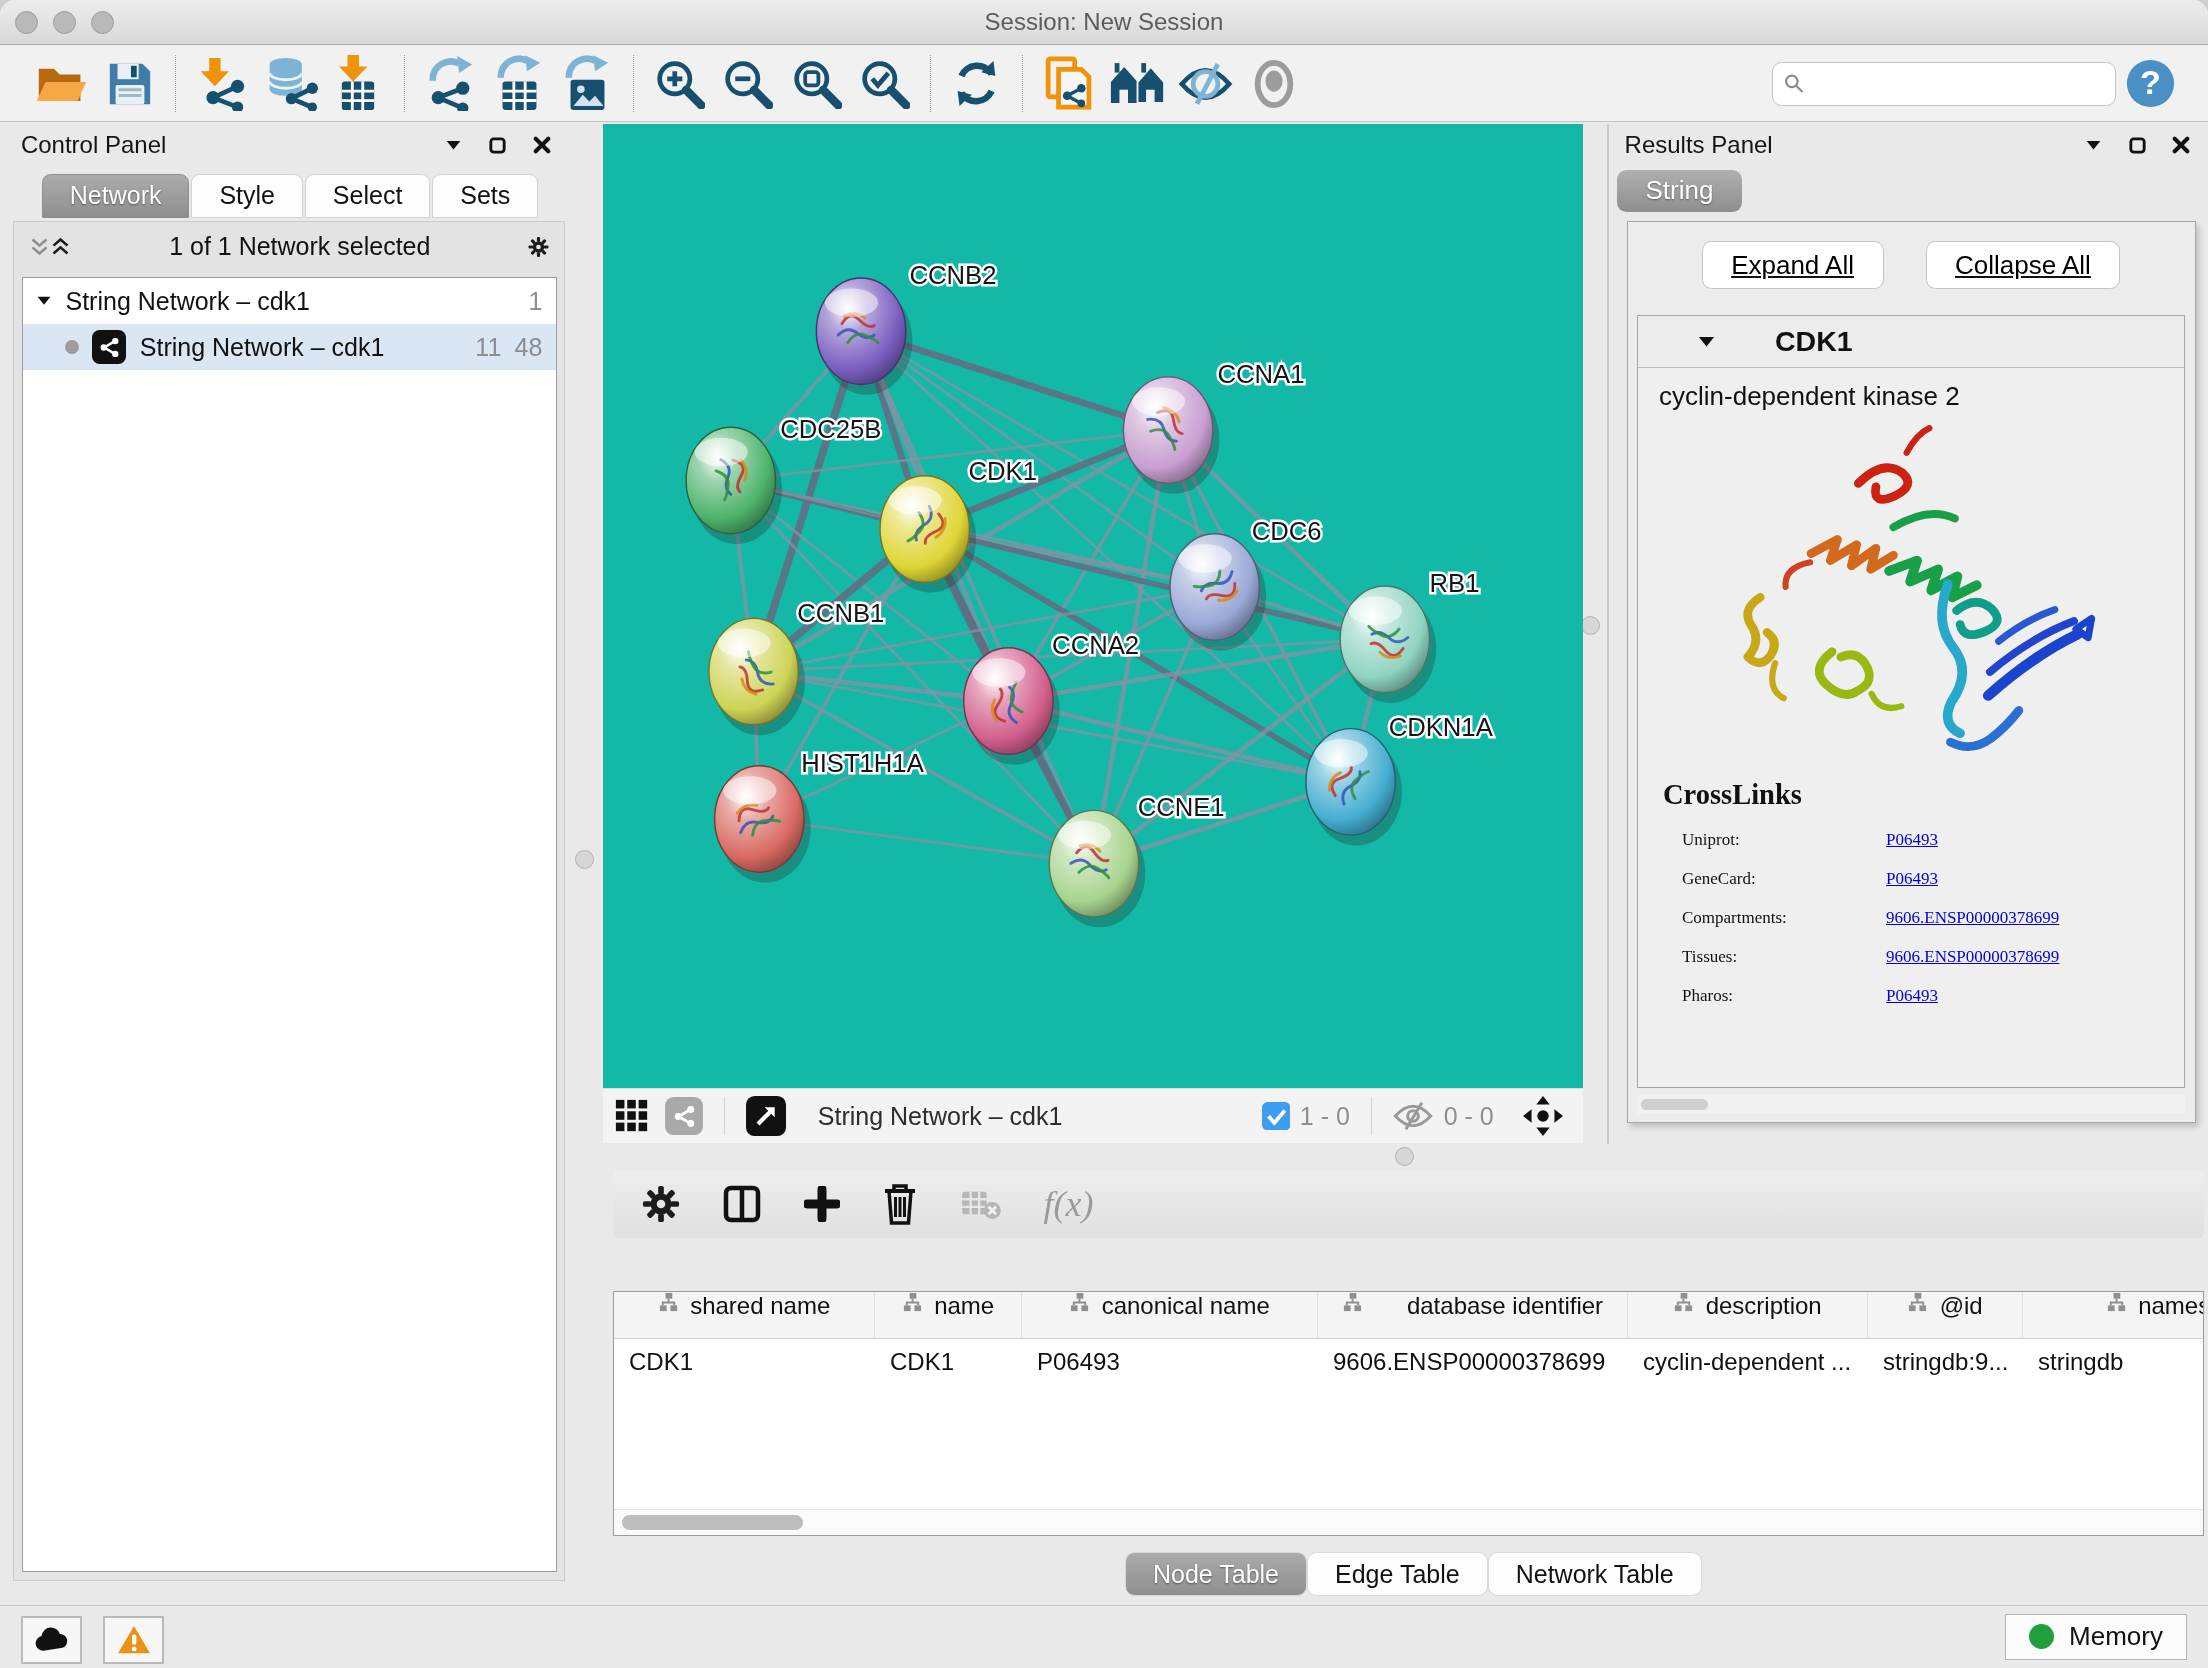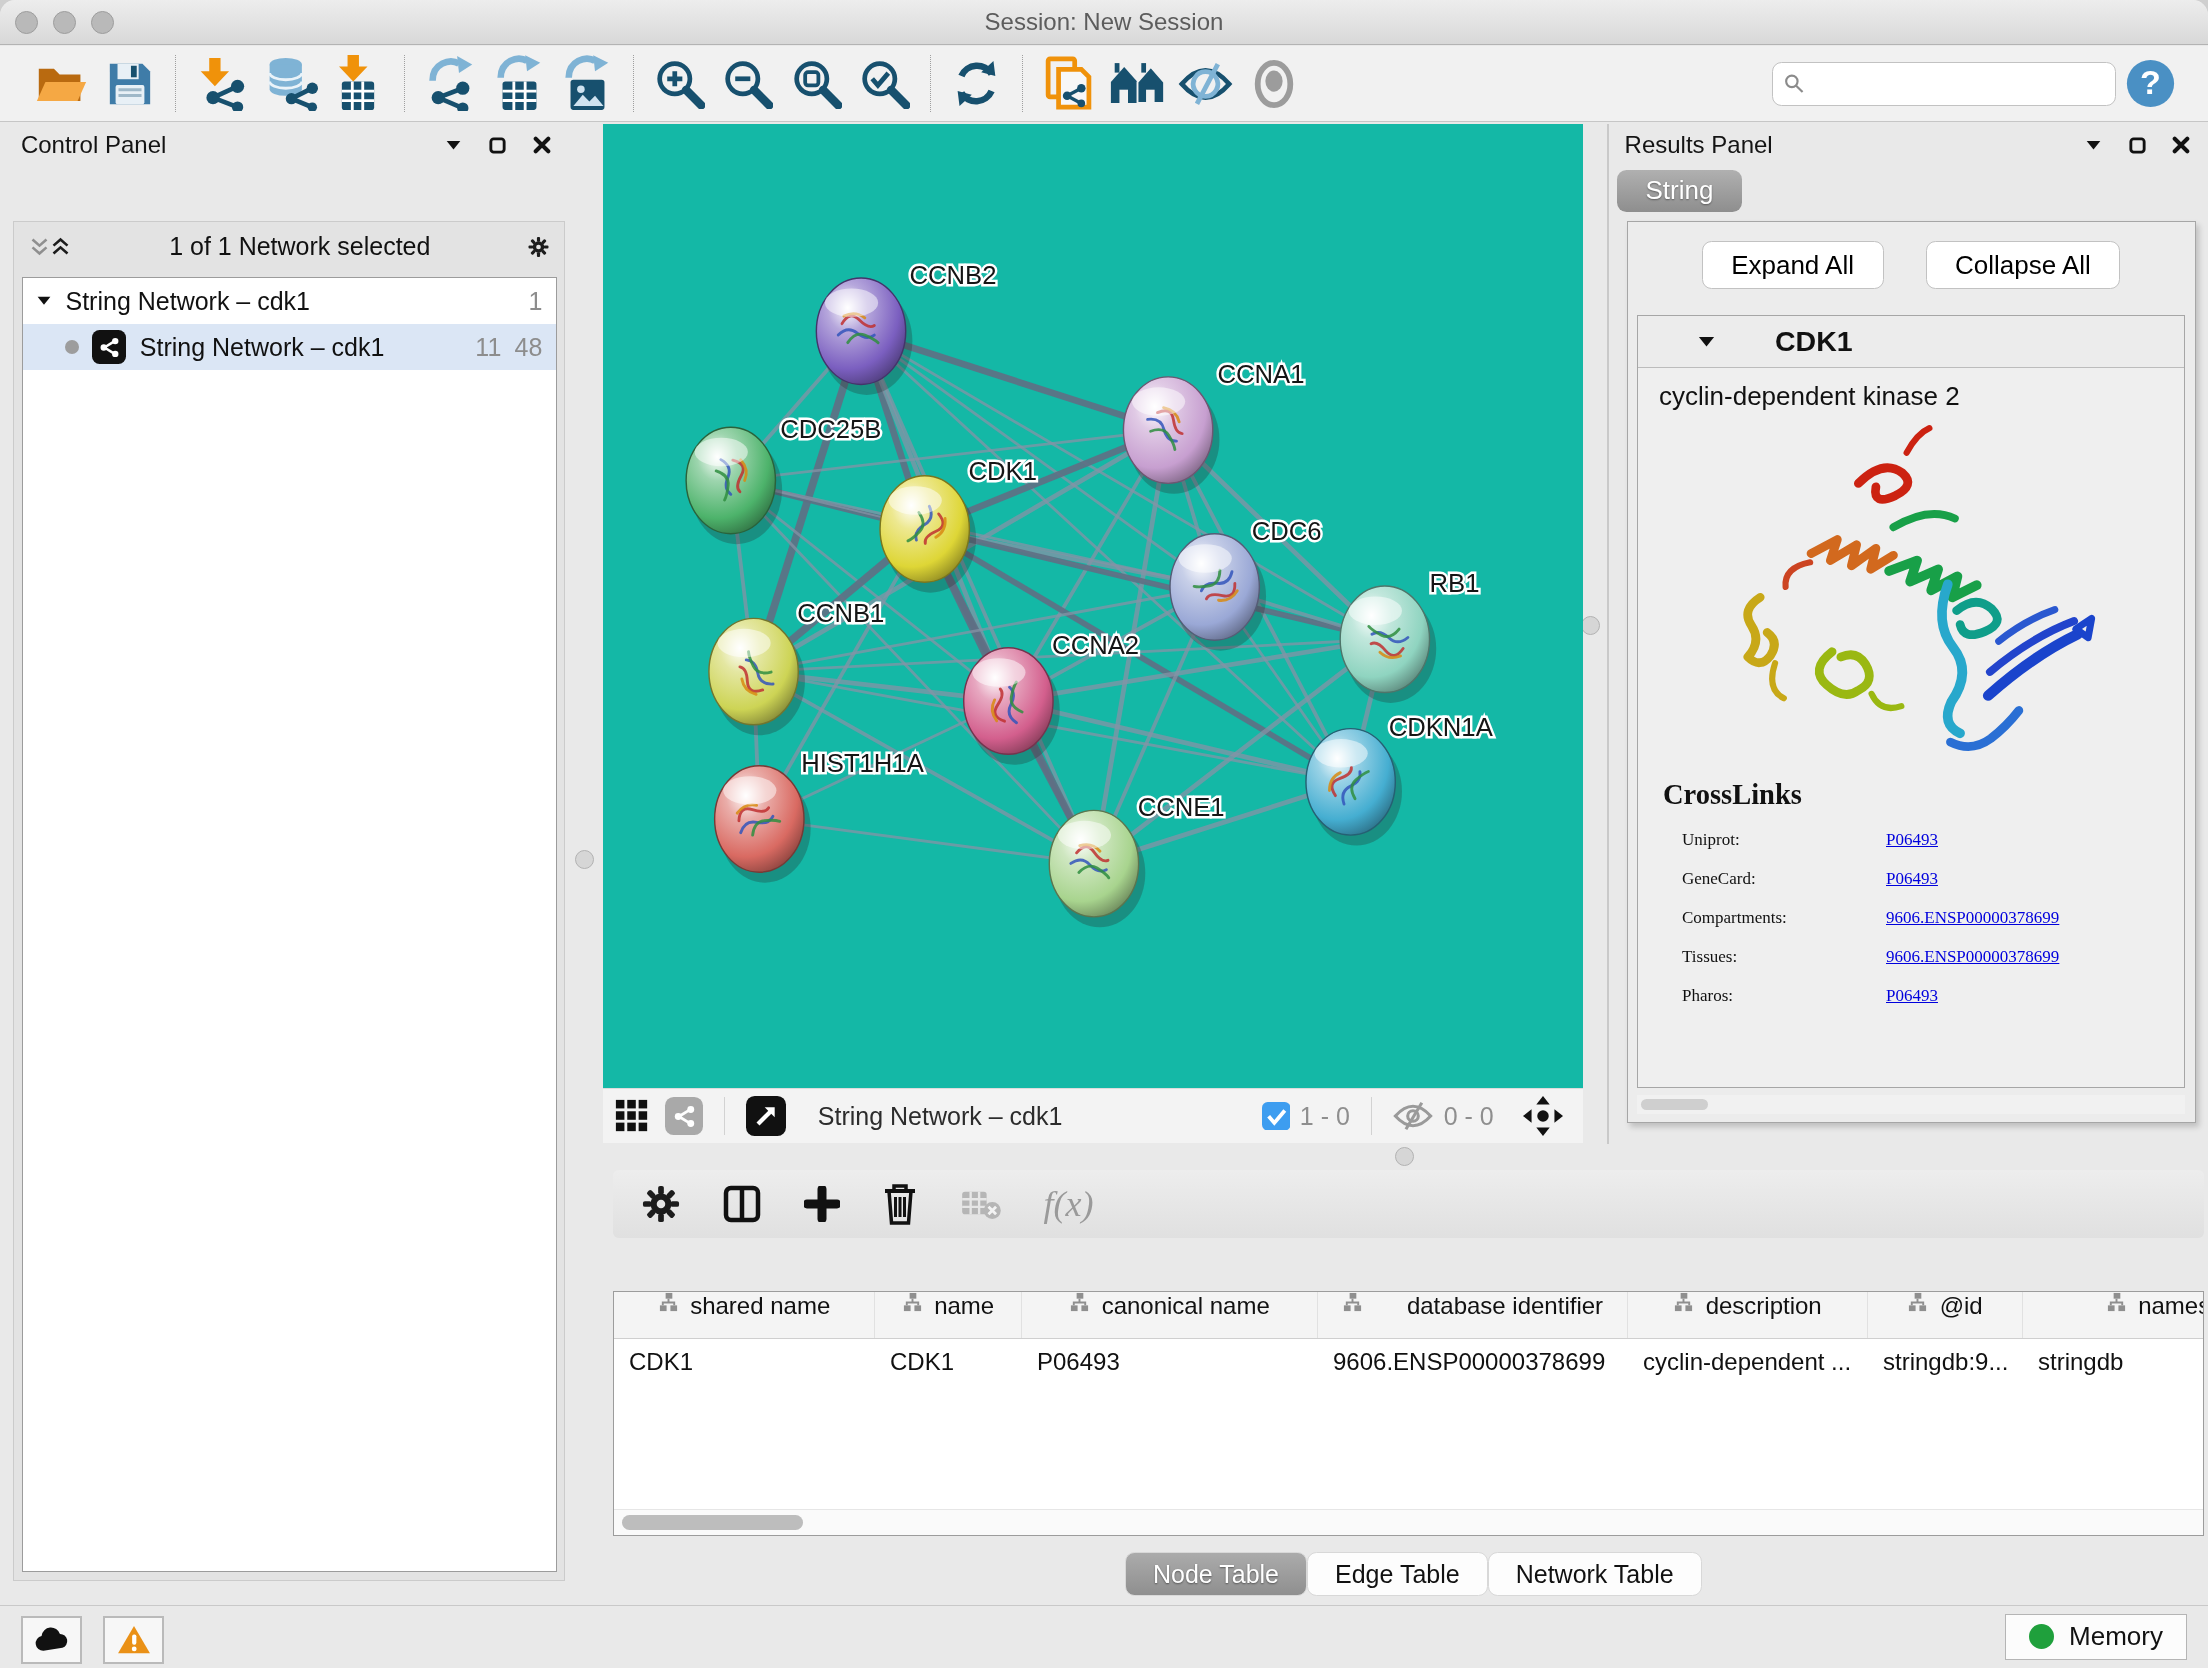--- a/index.html
+++ b/index.html
@@ -47,21 +47,21 @@
   .nt-sep{height:38px;border-left:1.9px solid #d2d2d2;margin:0 5.7px;}
   .nt-counts{display:flex;align-items:center;gap:9.5px;color:#8e8e8e;}
   .black-sq{width:40px;height:40px;border-radius:8.6px;background:#111;display:flex;align-items:center;justify-content:center;}
   .grey-sq{width:38px;height:38px;border-radius:8.6px;background:#a9a9a9;display:flex;align-items:center;justify-content:center;}
   
   .results-panel{position:absolute;left:1617px;top:126px;width:588px;height:1006px;}
   .rp-tabwrap{display:flex;margin-top:5.7px;}
   .rp-tab{height:42px;padding:0 28.5px;display:flex;align-items:center;font-size:26px;color:#fff;
     background:linear-gradient(#b0b0b0,#8e8e8e);border-radius:9.5px;text-shadow:0 1px 1.9px rgba(0,0,0,.4);}
   .rp-outer{position:absolute;left:9.5px;right:9.5px;top:95px;bottom:9.5px;background:#ececec;
-    border:1.9px solid #a6a6a6;box-shadow:2.9px 3.8px 5.7px rgba(0,0,0,.18);}
+    border:1.9px solid #a6a6a6;box-shadow:2.9px 3.8px 5.7px rgba(0,0,0,.18);text-decoration:underline;}
   .rp-buttons{display:flex;justify-content:center;gap:42px;padding:19px 0 17px;}
   .rp-btn{padding:7.6px 28.5px;font-size:26px;background:#fff;border:1.9px solid #c2c2c2;border-radius:9.5px;}
   .rp-inner{position:absolute;left:9.5px;right:9.5px;top:93px;bottom:34px;border:1.9px solid #a6a6a6;background:#efefef;overflow:hidden;}
   .cdk-header{height:51px;display:flex;align-items:center;background:#ececec;border-bottom:1.9px solid #bcbcbc;}
   .cdk-header .tri{margin-left:59px;}
   .cdk-header .nm{margin-left:59px;font-size:28.5px;font-weight:bold;}
   .cdk-desc{padding:13.3px 21px 3.8px;font-size:26px;}
   .protein-wrap{display:flex;justify-content:center;padding:5.7px 0 1.9px;}
   .crosslinks{padding:13.3px 25px;font-family:"Liberation Serif",serif;}
   .cl-h{font-size:28.5px;font-weight:bold;}
@@ -315,20 +315,26 @@
               <rect x="3" y="3" width="14" height="14" rx="3" fill="none" stroke="#111" stroke-width="3"></rect>
             </svg>
           </span>
         <span class="wc">
           <svg width="18" height="18" viewBox="0 0 20 20">
               <path d="M3 3 L17 17 M17 3 L3 17" stroke="#111" stroke-width="4.5" stroke-linecap="round"></path>
             </svg>
           </span>
       </span>
     </div>
+    <div class="cp-tabs" id="cp-tabs">
+        <div class="tab selected">Network</div>
+        <div class="tab">Style</div>
+        <div class="tab">Select</div>
+        <div class="tab">Sets</div>
+      </div>
     <div class="cp-body">
       <div class="cp-selrow">
         <span class="wc">
           <svg width="25" height="25" viewBox="0 0 24 24">
               <path d="M4 4 l8 7 8 -7 M4 13 l8 7 8 -7" stroke="#8f8f8f" fill="none" stroke-width="3"></path>
             </svg>
           </span>
         <span class="wc">
           <svg width="25" height="25" viewBox="0 0 24 24">
               <path d="M4 20 l8 -7 8 7 M4 11 l8 -7 8 7" stroke="#1c1c1c" fill="none" stroke-width="3"></path>

